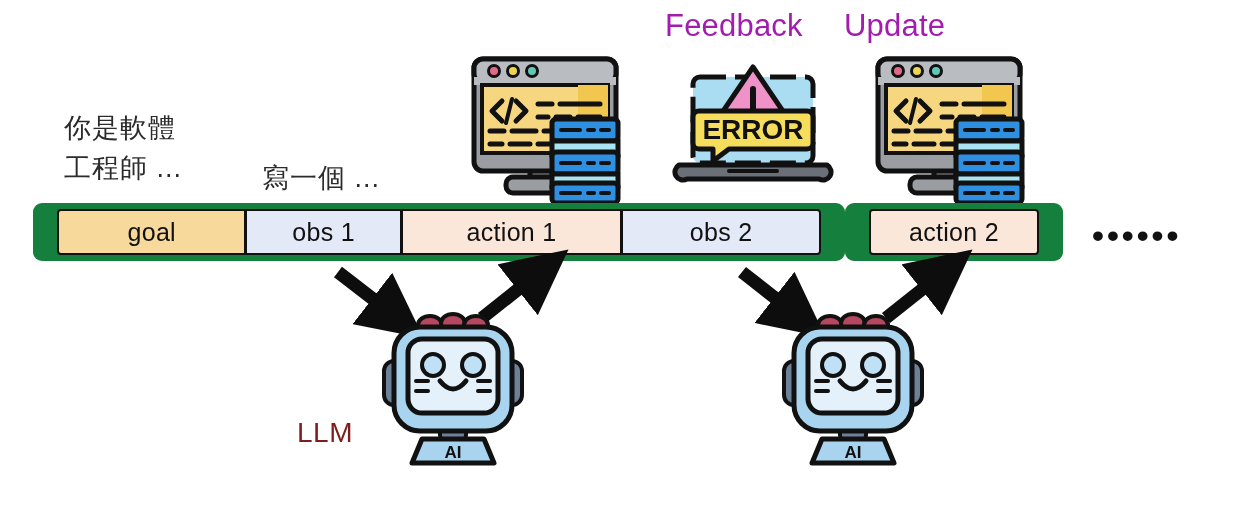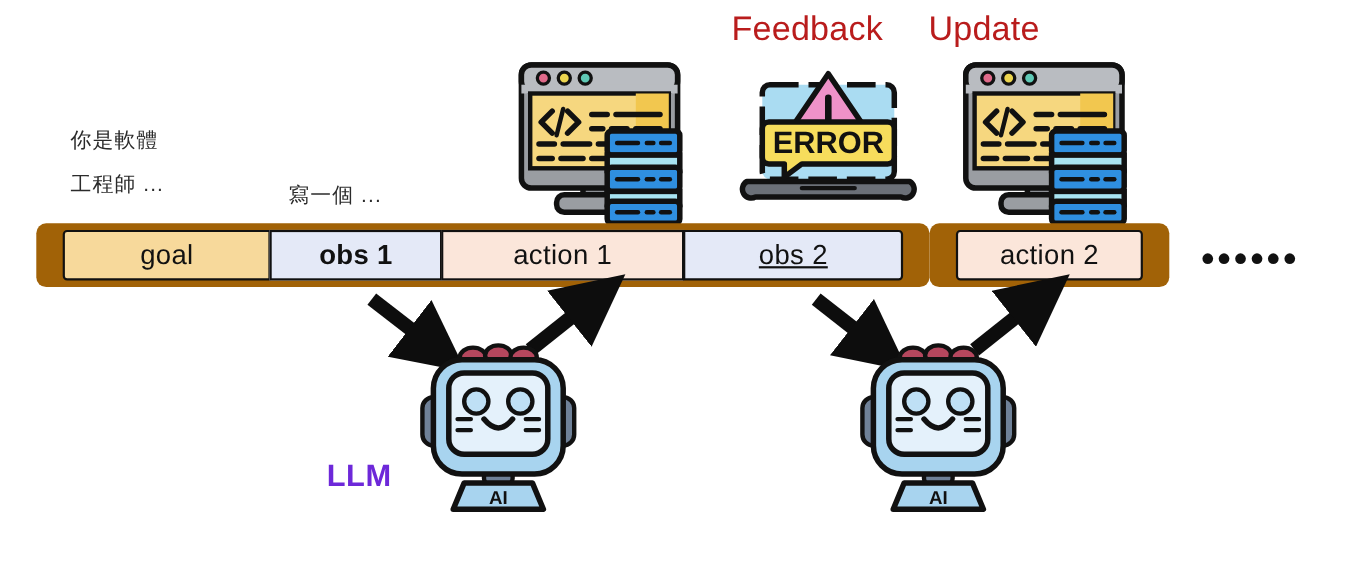--- a/index.html
+++ b/index.html
@@ -20,41 +20,41 @@
   }
 
   
   .abs { position: absolute; }
 
   
   .caption {
     position: absolute;
     font-size: 31px;
     font-weight: 400;
-    color: #b91c1c;
+    color: #a21caf;
     white-space: nowrap;
     letter-spacing: .2px;
   }
 
   
   .prompt {
     position: absolute;
-    font-size: 19px;
+    font-size: 27px;
     line-height: 37px;
     color: #2b2b2b;
     white-space: pre;
     letter-spacing: 1px;
   }
 
   
   .seq-group {
     position: absolute;
     top: 203px;
     height: 58px;
-    background: #a16207;
+    background: #15803d;
     border-radius: 9px;
     box-sizing: border-box;
     padding: 6px 24px;
     display: flex;
     gap: 0px;
     text-align: center;
   }
   .cell {
     position: relative;
     height: 100%;
@@ -84,22 +84,22 @@
     font-weight: 700;
     letter-spacing: 3px;
     color: #111111;
     white-space: nowrap;
   }
 
   
   .llm-label {
     position: absolute;
     font-size: 28px;
-    font-weight: 700;
-    color: #6d28d9;
+    font-weight: 400;
+    color: #7f1d1d;
     letter-spacing: .5px;
   }
 
   svg { display: block; overflow: visible; }
   .arrow-layer { position: absolute; left: 0; top: 0; pointer-events: none; }
 </style>
 </head>
 <body>
 
 <div id="canvas">
@@ -229,23 +229,23 @@
           <line x1="93" y1="138" x2="112" y2="138"></line>
           <line x1="120" y1="138" x2="126" y2="138"></line>
           <line x1="133" y1="138" x2="141" y2="138"></line>
         </g>
       </g>
     </svg>
   </div>
 
   <div class="seq-group" style="left:33px; width:812px;">
     <div class="cell goal" style="width:205px;">goal</div>
-    <div class="cell obs" style="width:169px;font-weight:bold;">obs 1</div>
+    <div class="cell obs" style="width:169px;">obs 1</div>
     <div class="cell action" style="width:240px;">action 1</div>
-    <div class="cell obs" style="width:216px;text-decoration:underline;">obs 2</div>
+    <div class="cell obs" style="width:216px;">obs 2</div>
   </div>
 
   <div class="seq-group" style="left:845px; width:218px;">
     <div class="cell action" style="width:206px;">action 2</div>
   </div>
 
   <div class="ellipsis" style="left:1092px; top:216px;">••••••</div>
 
   <svg class="arrow-layer" width="1238" height="512">
     <defs>

